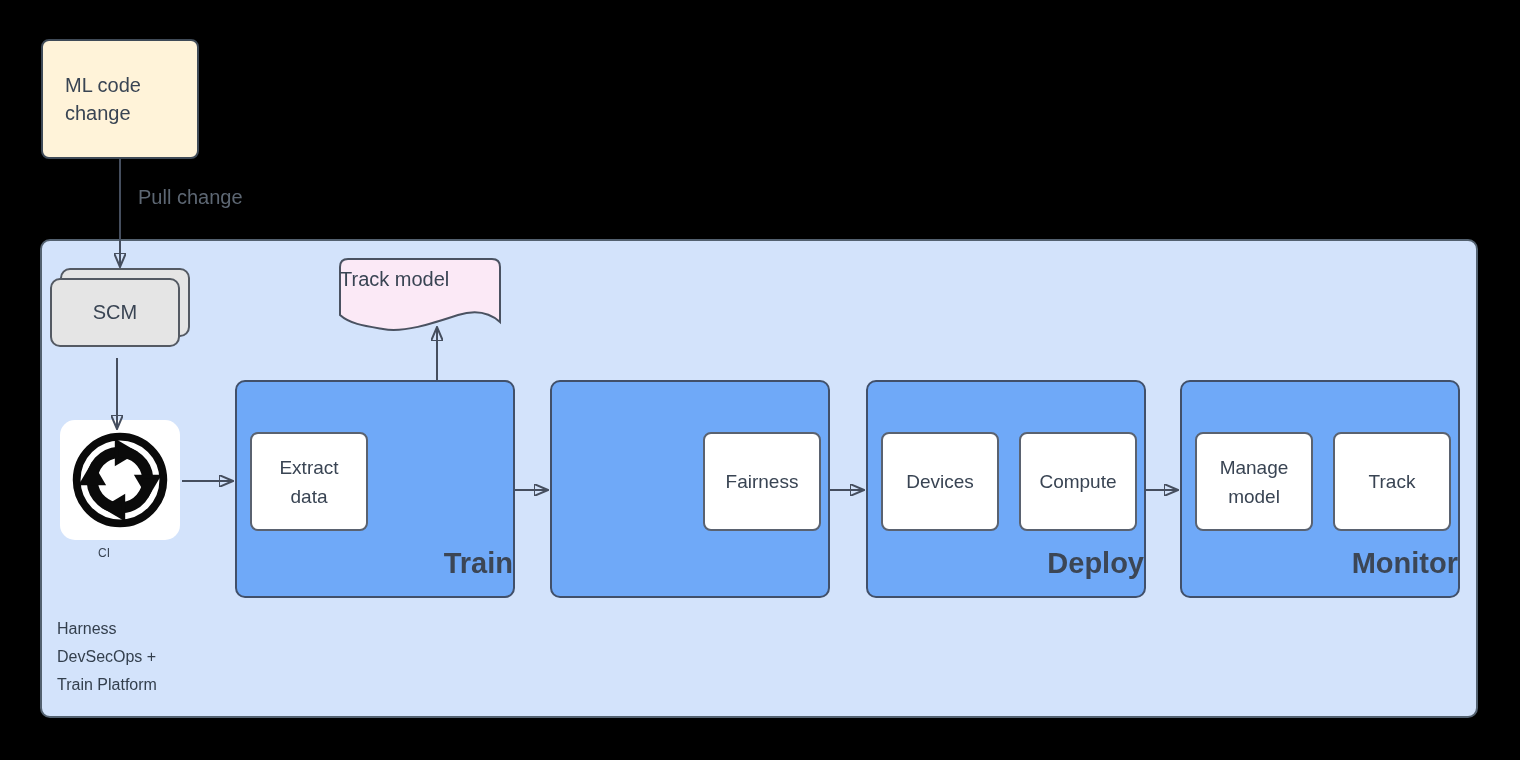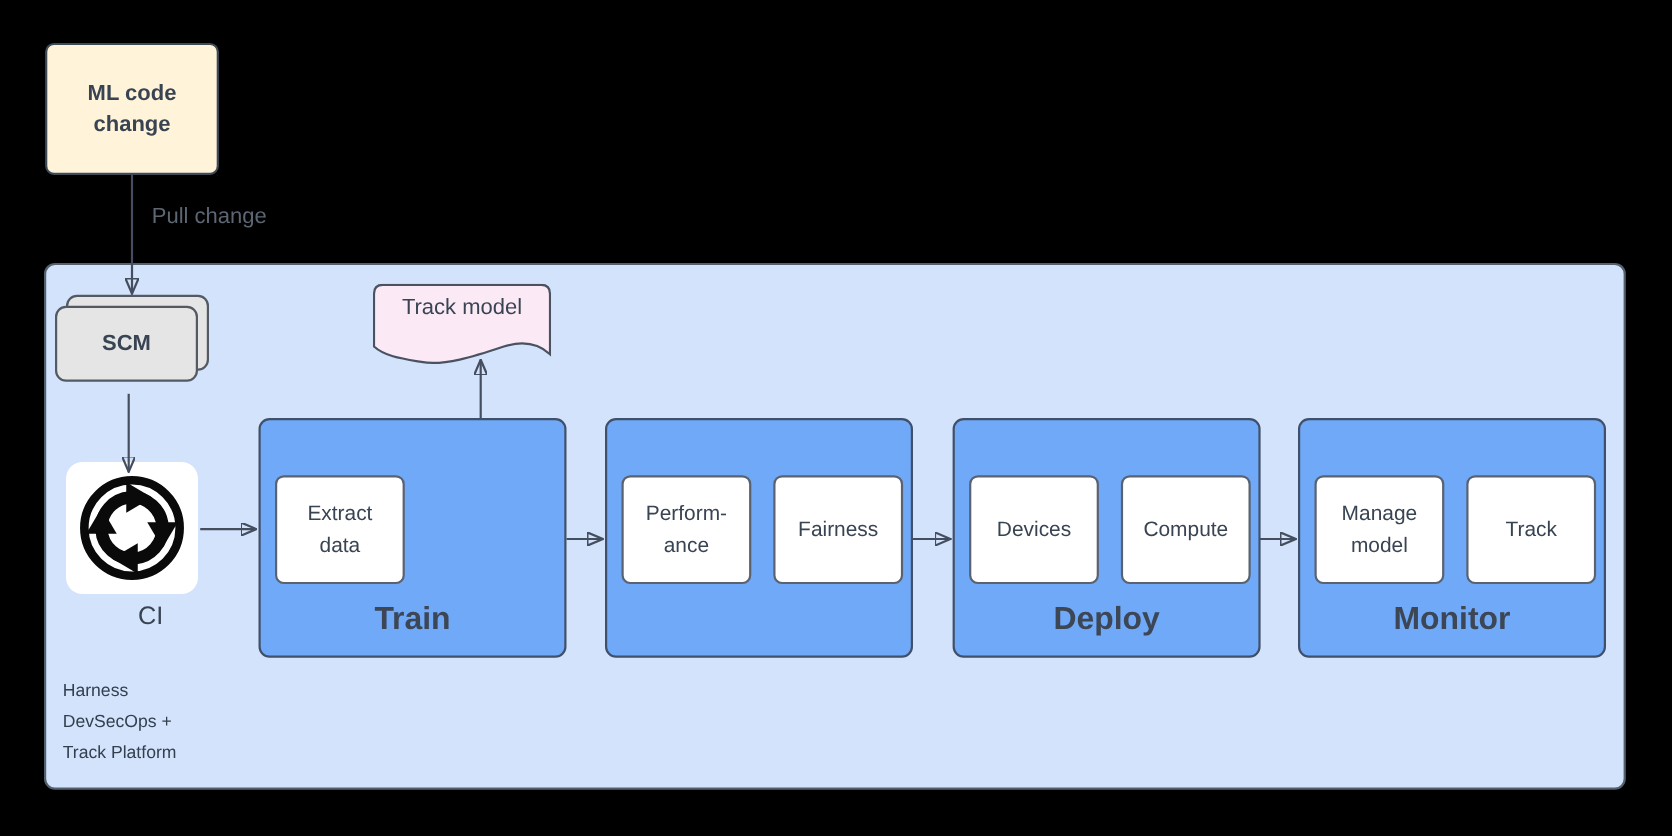--- a/index.html
+++ b/index.html
@@ -21,21 +21,21 @@
     --text-muted:#5d6773;
     --icon-black:#0a0a0a;
   }
   html,body{margin:0;padding:0;background:var(--background);}
   .canvas{
     position:relative;width:1520px;height:760px;overflow:hidden;
     background:var(--background);
     font-family:"Liberation Sans", sans-serif;
     color:var(--text-dark);
   }
-  .node{position:absolute;box-sizing:border-box;display:flex;align-items:center;justify-content:center;text-align:center;font-weight:bold;}
+  .node{position:absolute;box-sizing:border-box;display:flex;align-items:center;justify-content:center;text-align:left;}
 
   
   .ml-box{
     left:41px;top:39px;width:158px;height:120px;
     background:var(--note-fill);border:2px solid var(--note-stroke);border-radius:8px;
     font-size:20px;line-height:28px;padding:0 22px;
   }
 
   
   .edge-label{
@@ -53,64 +53,64 @@
     font-size:16px;line-height:28px;text-align:left;color:#333f4d;
   }
 
   
   .scm{width:130px;height:69px;background:var(--scm-fill);border:2px solid var(--scm-stroke);border-radius:10px;}
   .scm-back{left:60px;top:268px;}
   .scm-front{left:50px;top:278px;font-size:20px;}
 
   
   .ci-box{left:60px;top:420px;width:120px;height:120px;background:#ffffff;border-radius:15px;}
-  .ci-label{position:absolute;left:77px;top:546px;width:120px;text-align:center;font-size:23px;}
+  .ci-label{position:absolute;left:44px;top:546px;width:120px;text-align:center;font-size:12px;}
 
   
   .stage{
     position:absolute;top:380px;width:280px;height:218px;box-sizing:border-box;
     background:var(--stage-fill);border:2px solid var(--stage-stroke);border-radius:10px;
   }
   .step{
     position:absolute;top:50px;width:118px;height:99px;box-sizing:border-box;
     background:var(--step-fill);border:2px solid var(--step-stroke);border-radius:8px;
     display:flex;align-items:center;justify-content:center;text-align:center;
     font-size:19px;line-height:29px;padding:0 8px;color:var(--text-dark);
   }
   .step.first{left:13px;}
   .step.second{left:151px;}
   .stage-label{
-    position:absolute;left:0;bottom:16px;width:100%;text-align:center;
+    position:absolute;left:0;bottom:16px;width:100%;text-align:right;
     font-size:29px;font-weight:bold;color:#3c4655;
   }
 
   
   .doc-shape{position:absolute;left:339px;top:258px;}
-  .doc-label{position:absolute;left:340px;top:268px;width:160px;text-align:center;font-size:20px;}
+  .doc-label{position:absolute;left:340px;top:268px;width:160px;text-align:left;font-size:20px;}
 
   
   .edges{position:absolute;left:0;top:0;pointer-events:none;}
   .edges path{stroke:var(--arrow);stroke-width:2;fill:none;}
 </style>
 </head>
 <body>
 
 <div class="canvas">
 
   <div class="node ml-box">
     <span>ML code change</span>
   </div>
 
   <div class="edge-label">Pull change</div>
 
   <div class="node platform"></div>
   <div class="platform-label">
     <div>Harness</div>
     <div>DevSecOps +</div>
-    <div>Track Platform</div>
+    <div>Train Platform</div>
   </div>
 
   <div class="node scm scm-back"></div>
   <div class="node scm scm-front">
     <span>SCM</span>
   </div>
 
   <div class="node ci-box">
     <svg width="104" height="104" viewBox="0 0 120 120">
       <circle cx="60" cy="60" r="50" fill="none" stroke="var(--icon-black)" stroke-width="9"></circle>
@@ -126,23 +126,20 @@
   <div class="ci-label">CI</div>
 
   <div class="stage" style="left:235px">
     <div class="step first">
         <span>Extract data</span>
       </div>
     <div class="stage-label">Train</div>
   </div>
 
   <div class="stage" style="left:550px">
-    <div class="step first">
-        <span>Perform-ance</span>
-      </div>
     <div class="step second">
         <span>Fairness</span>
       </div>
   </div>
 
   <div class="stage" style="left:866px">
     <div class="step first">
         <span>Devices</span>
       </div>
     <div class="step second">

